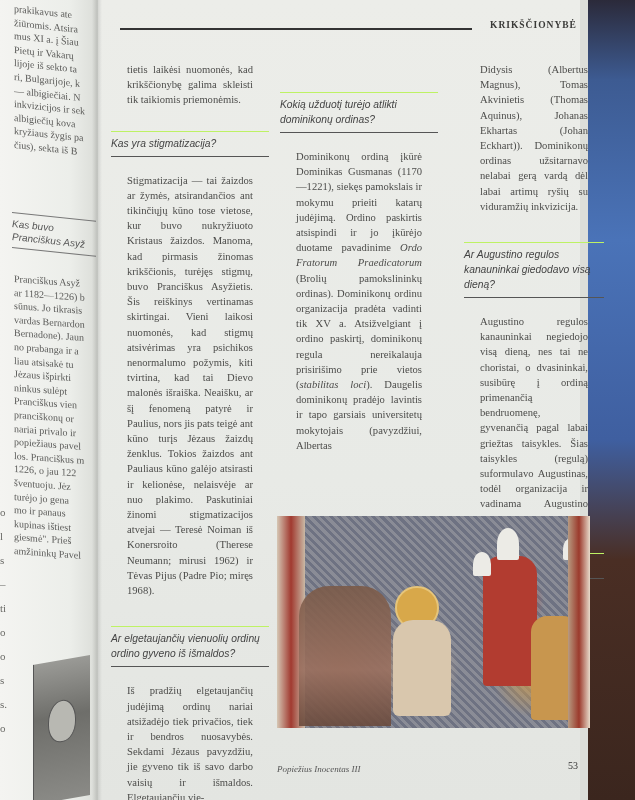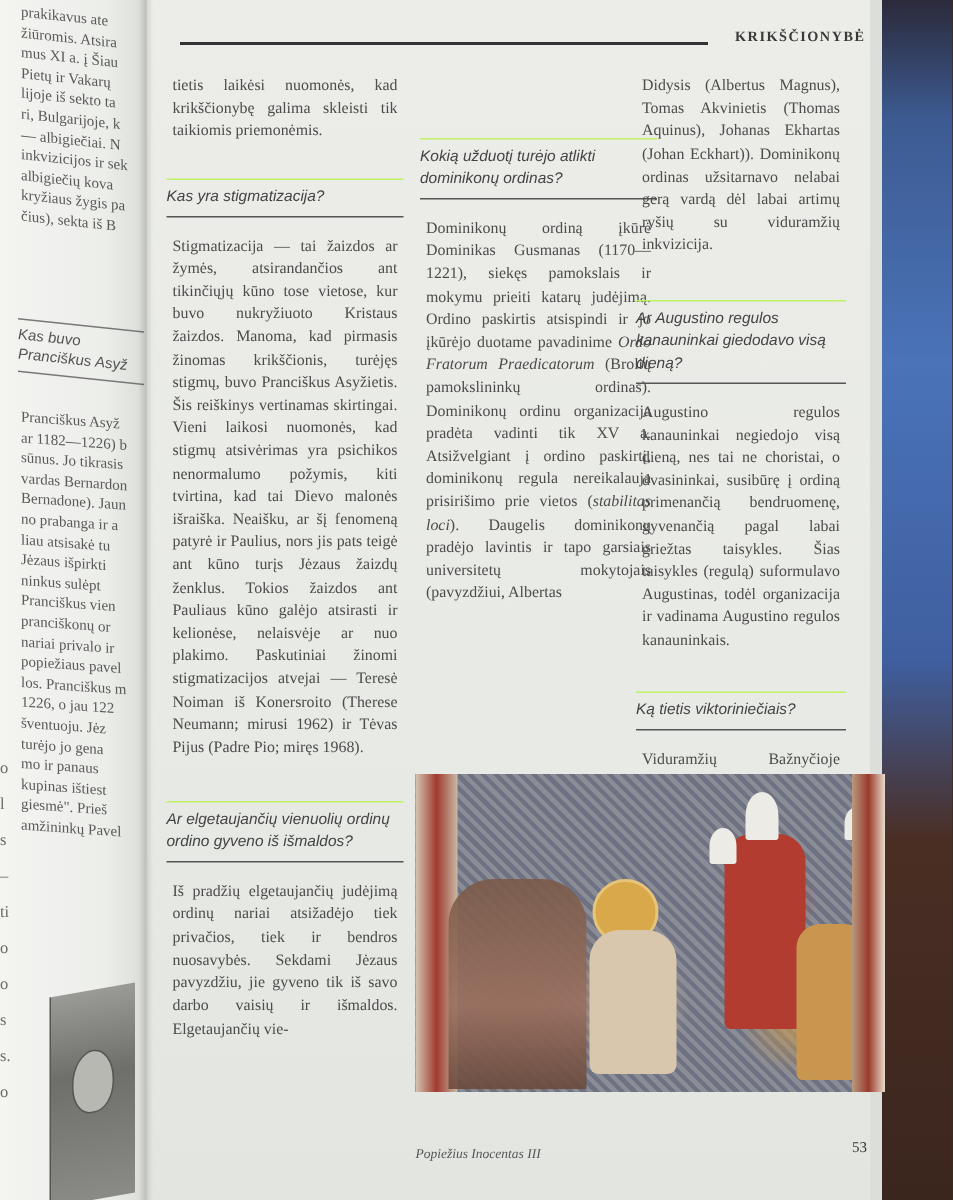--- a/index.html
+++ b/index.html
@@ -69,24 +69,24 @@
     position: absolute; left: 120px; top: 28px; width: 352px; height: 1.5px; background: #333;
   }
   .header-title {
     position: absolute; left: 490px; top: 20px; font-size: 9.5px; font-weight: bold;
     letter-spacing: 1px; color: #3a3a38; font-family: "Liberation Serif", serif;
   }
   .col {
     position: absolute; top: 46px; width: 158px;
     font-size: 10.6px; line-height: 15.2px; text-align: justify; color: #4c4c4a;
   }
-  .col p { margin: 4px; }
+  .col p { margin: 16px; }
   .col1 { left: 111px; }
   .col2 { left: 280px; }
-  .col3 { left: 424px; width: 140px; }
+  .col3 { left: 464px; width: 140px; }
   .q {
     border-top: 1px solid #bef264; border-bottom: 1px solid #555;
     padding: 4px 0 5px 0; margin: 23px 0 12px 0;
     font-family: "Liberation Sans", sans-serif; font-style: italic;
     font-size: 10.3px; line-height: 15px; color: #444; text-align: left;
   }
   .col .it { font-style: italic; }
   .fresco {
     position: absolute; left: 277px; top: 516px; width: 313px; height: 212px;
     overflow: hidden;

